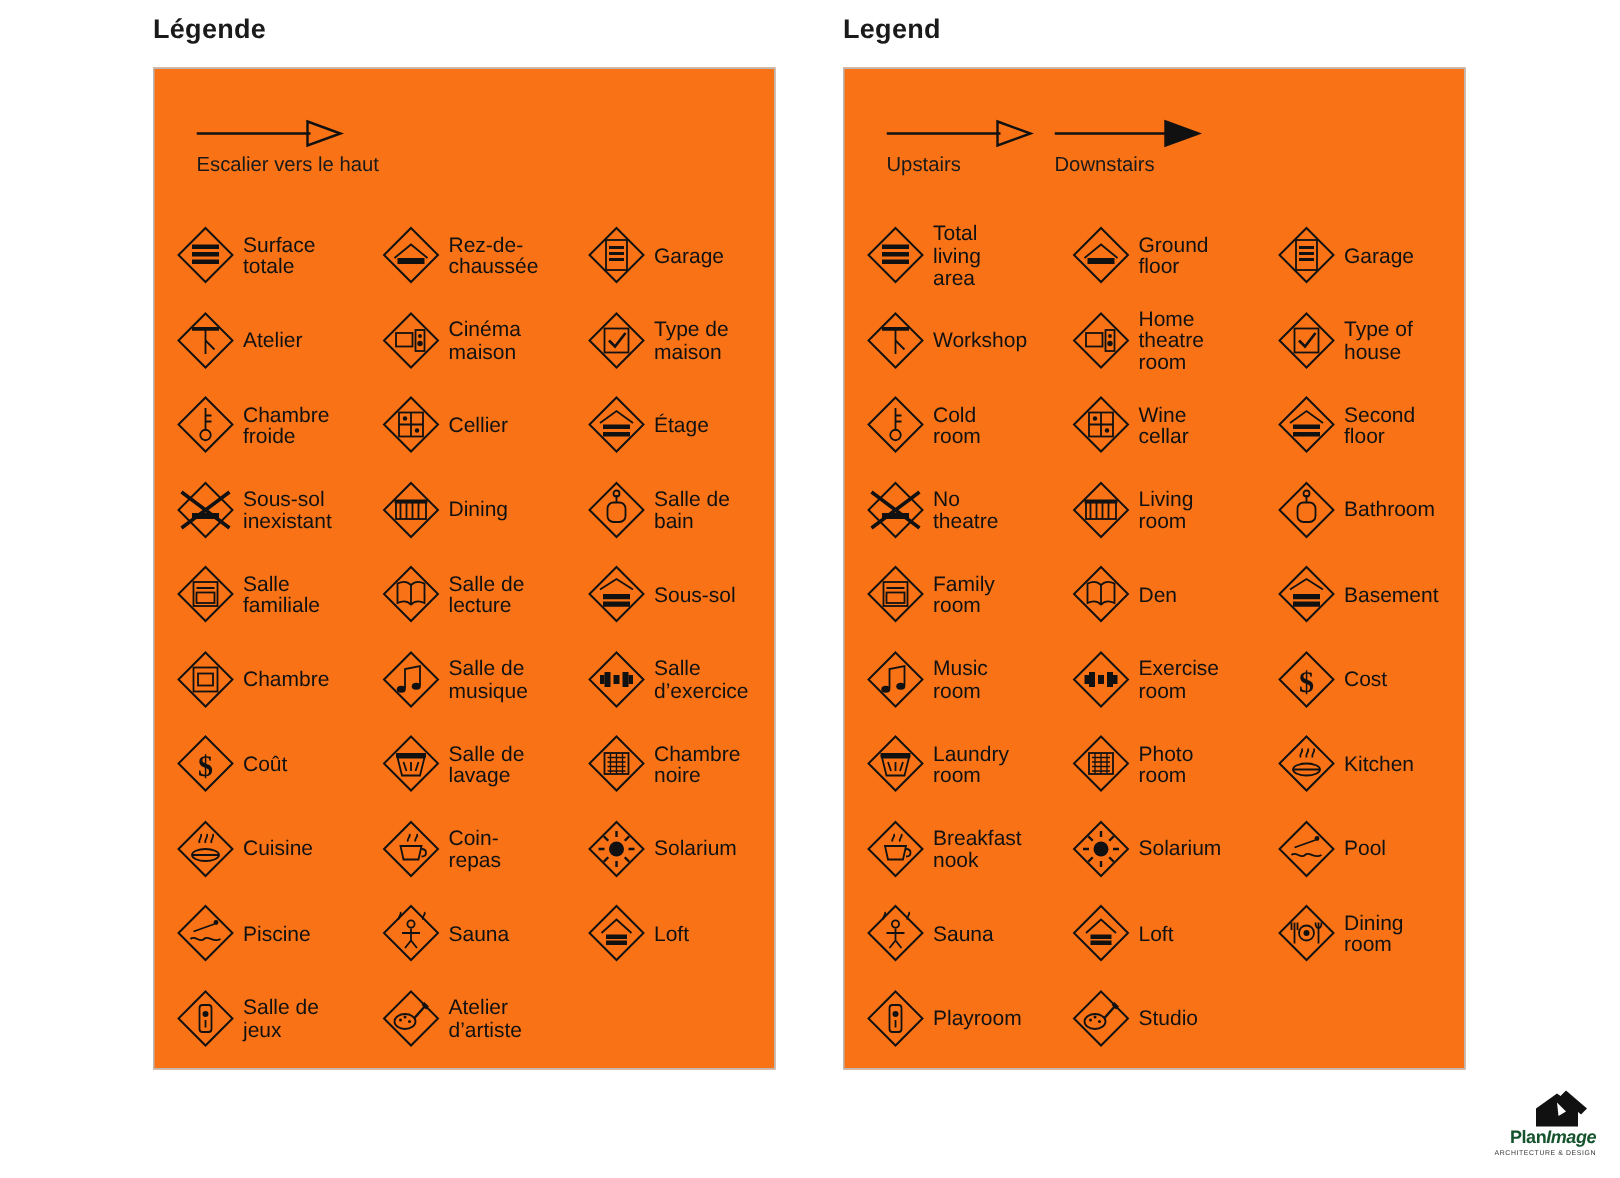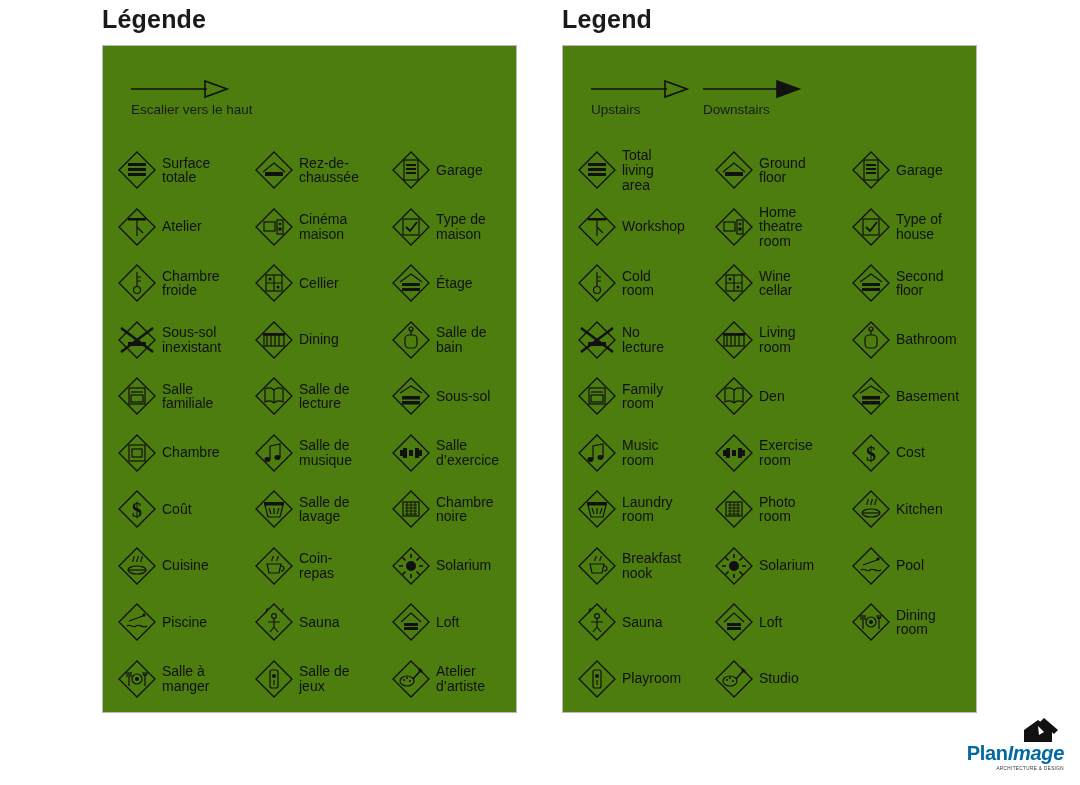--- a/index.html
+++ b/index.html
@@ -17,36 +17,36 @@
   }
   .panel {
     position: absolute;
     top: 0;
     width: 480px;
   }
   .panel-fr { left: 80px; }
   .panel-en { left: 540px; }
 
   .panel-title {
-    font-size: 25px;
+    font-size: 18px;
     font-weight: bold;
     letter-spacing: 0.2px;
     margin: 2px 0 0 22px;
     line-height: 34px;
   }
 
   .legend-box {
     position: absolute;
     top: 45px;
     left: 22px;
     width: 415px;
     height: 668px;
     border: 1px solid #b9b9b9;
     box-sizing: border-box;
-    background: #4d7c0f;
+    background: #f97316;
   }
 
   
   .arrows {
     position: absolute;
     top: 24px;
     left: 0;
     width: 100%;
     height: 72px;
   }
@@ -101,24 +101,24 @@
     width: 116px;
     text-align: right;
     font-family: "Liberation Sans", sans-serif;
   }
   .logo-mark {
     position: absolute;
     right: 2px;
     top: -26px;
   }
   .logo-text {
-    font-size: 20px;
+    font-size: 12px;
     font-weight: bold;
     letter-spacing: -0.3px;
-    color: #0369a1;
+    color: #14532d;
   }
   .logo-text .it {
     font-style: italic;
     font-weight: bold;
   }
   .logo-sub {
     font-size: 4.6px;
     letter-spacing: 0.4px;
     color: #333;
     margin-top: 1px;
@@ -444,33 +444,20 @@
         <div class="cell">
           <div class="sym">
             <svg width="40" height="40" viewBox="0 0 40 40">
               <polygon points="20,2 38,20 20,38 2,20" fill="none" stroke="#111" stroke-width="1.3"></polygon>
               <path d="M10 20 L20 11 L30 20" stroke="#111" fill="none" stroke-width="1.2"></path>
               <rect x="13" y="21" width="14" height="3" fill="#111"></rect>
               <rect x="13" y="25" width="14" height="3" fill="#111"></rect>
             </svg>
           </div>
           <div class="cap">Loft</div>
-        </div>
-        <div class="cell">
-          <div class="sym">
-            <svg width="40" height="40" viewBox="0 0 40 40">
-              <polygon points="20,2 38,20 20,38 2,20" fill="none" stroke="#111" stroke-width="1.3"></polygon>
-              <circle cx="20" cy="20" r="5" stroke="#111" fill="none" stroke-width="1.2"></circle>
-              <circle cx="20" cy="20" r="2" fill="#111"></circle>
-              <path d="M12 13 L12 27 M10 13 L10 18 M14 13 L14 18" stroke="#111" fill="none" stroke-width="1.2"></path>
-              <path d="M28 13 L28 27 M26 13 C26 18 30 18 30 13" stroke="#111" fill="none" stroke-width="1.2"></path>
-            </svg>
-          </div>
-          <div class="cap">Salle à
-manger</div>
         </div>
         <div class="cell">
           <div class="sym">
             <svg width="40" height="40" viewBox="0 0 40 40">
               <polygon points="20,2 38,20 20,38 2,20" fill="none" stroke="#111" stroke-width="1.3"></polygon>
               <rect x="16" y="11" width="8" height="18" rx="2" stroke="#111" fill="none" stroke-width="1.2"></rect>
               <circle cx="20" cy="17" r="2" fill="#111"></circle>
               <path d="M20 21 L20 26" stroke="#111" fill="none" stroke-width="1.2"></path>
             </svg>
           </div>
@@ -629,21 +616,21 @@
         </div>
         <div class="cell">
           <div class="sym">
             <svg width="40" height="40" viewBox="0 0 40 40">
               <polygon points="20,2 38,20 20,38 2,20" fill="none" stroke="#111" stroke-width="1.3"></polygon>
               <rect x="11" y="22" width="18" height="4" fill="#111"></rect>
               <path d="M4 8 L36 32 M36 8 L4 32" stroke="#111" stroke-width="2.4" fill="none"></path>
             </svg>
           </div>
           <div class="cap">No
-lecture</div>
+theatre</div>
         </div>
         <div class="cell">
           <div class="sym">
             <svg width="40" height="40" viewBox="0 0 40 40">
               <polygon points="20,2 38,20 20,38 2,20" fill="none" stroke="#111" stroke-width="1.3"></polygon>
               <rect x="10" y="15" width="20" height="11" stroke="#111" fill="none" stroke-width="1.2"></rect>
               <path d="M13 15 L13 26 M17 15 L17 26 M21 15 L21 26 M25 15 L25 26" stroke="#111" fill="none" stroke-width="1.2"></path>
               <rect x="9" y="13" width="22" height="2.5" fill="#111"></rect>
             </svg>
           </div>

